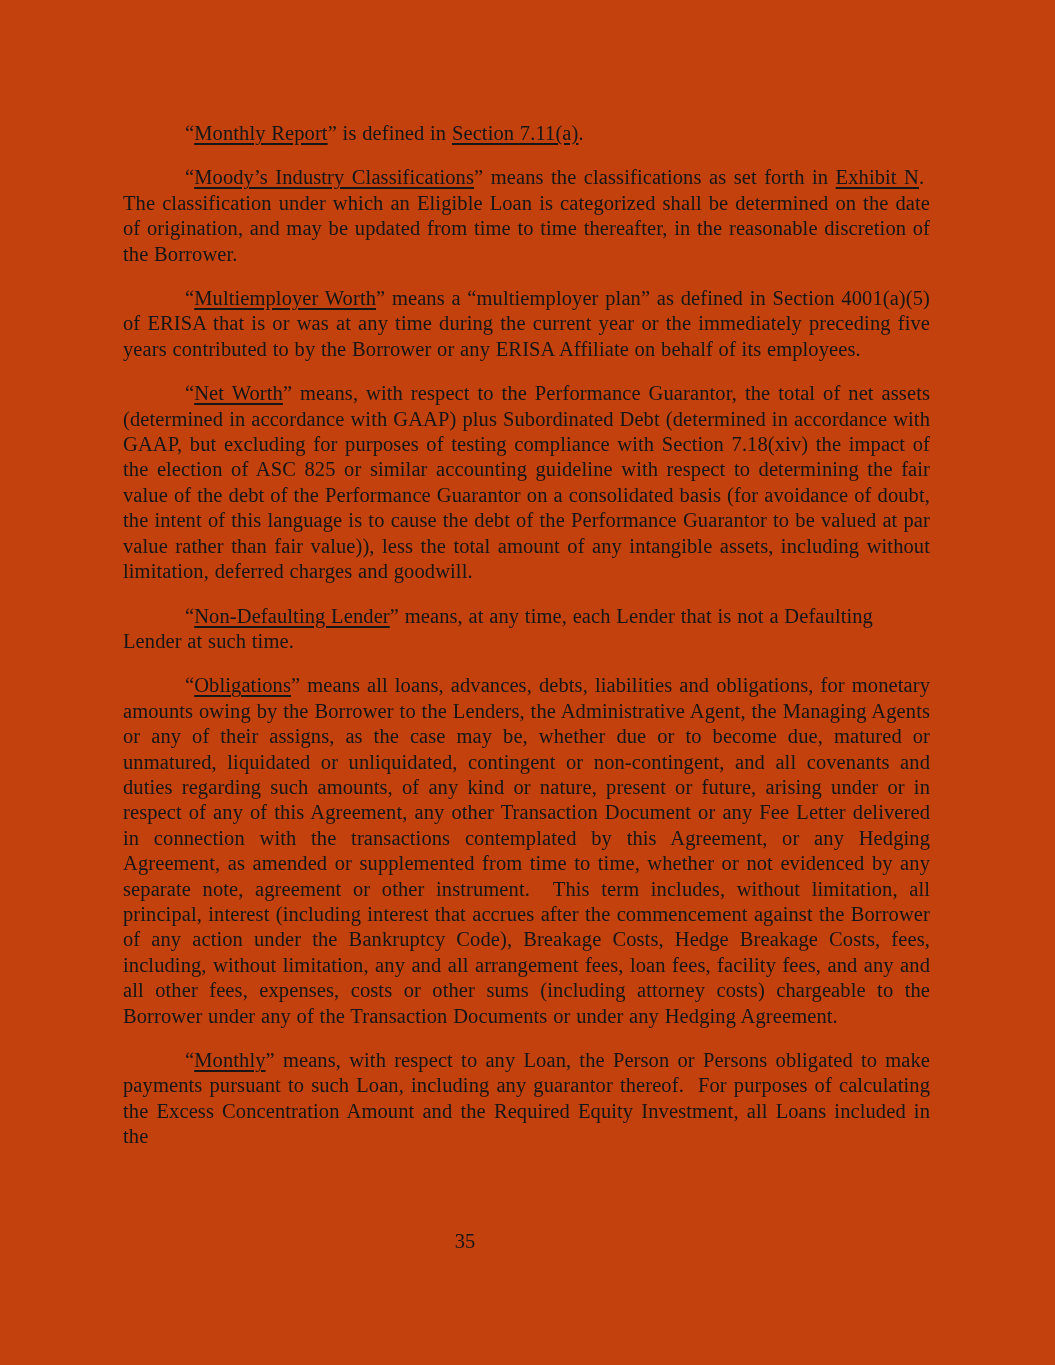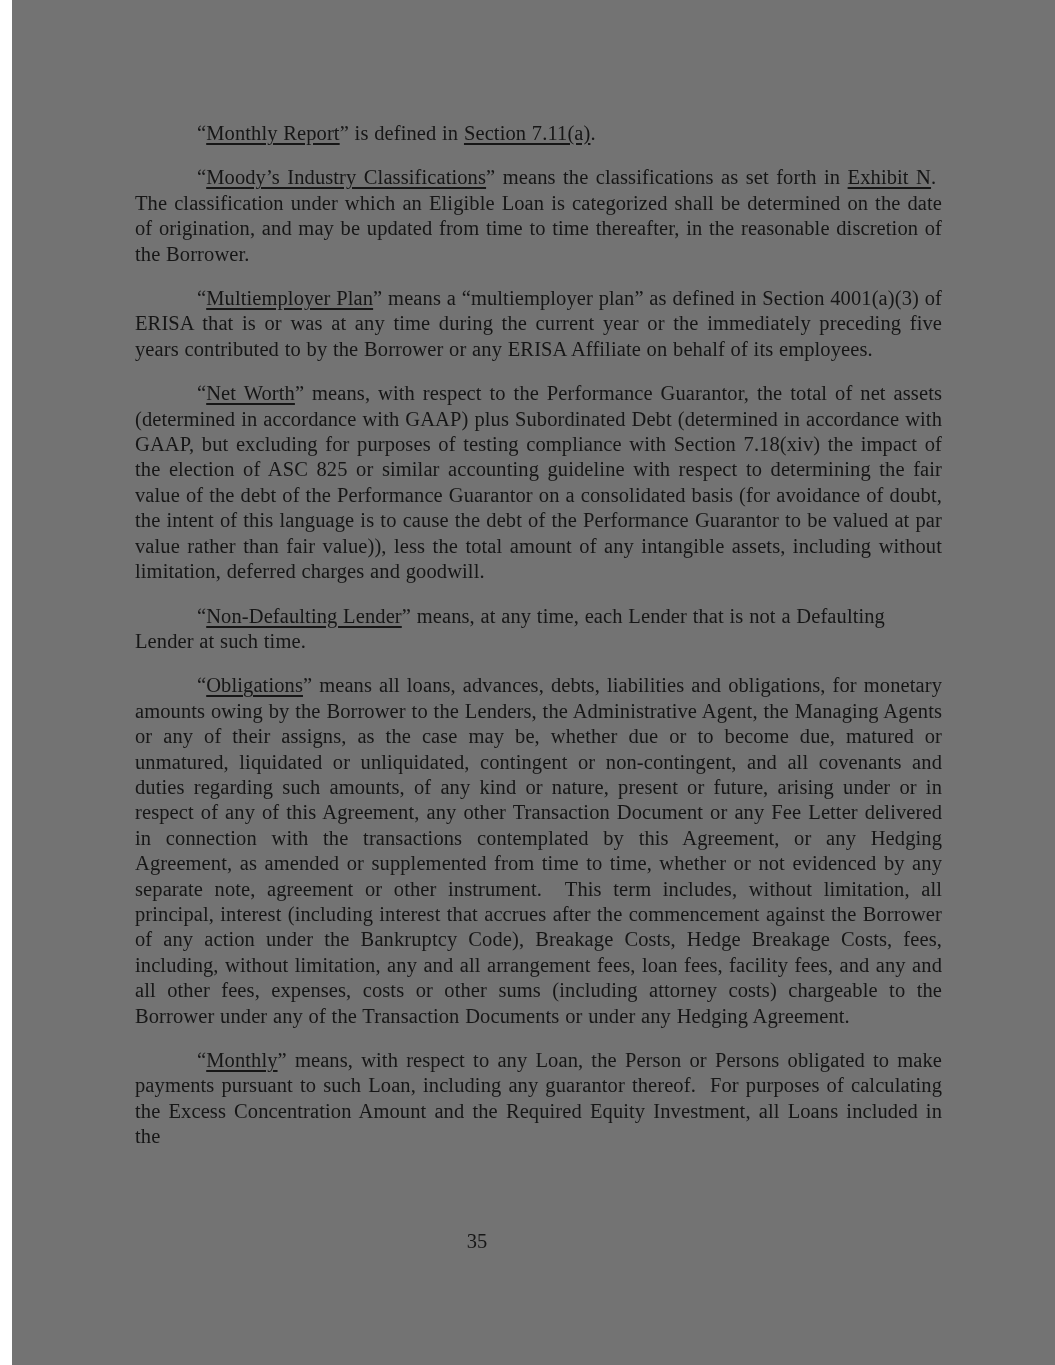--- a/index.html
+++ b/index.html
@@ -10,23 +10,22 @@
   body {
     width: 1055px;
     height: 1365px;
     position: relative;
     font-family: "Liberation Serif", "DejaVu Serif", serif;
     color: #161616;
   }
   .page {
     position: absolute;
     inset: 0;
-    background: #737373;
+    background: #c2410c;
     overflow: hidden;
-    margin-left: 12px;
   }
   .content {
     position: absolute;
     left: 123px;
     top: 121px;
     width: 807px;
   }
   p.para {
     margin: 0 0 19px 0;
     font-size: 20.5px;
@@ -58,21 +57,21 @@
 <body>
 
 <div class="page">
   <div class="content">
 
     <p class="para"><span>“</span><span class="u">Monthly Report</span><span>” is defined in </span><span class="u">Section 7.11(a)</span><span>.</span></p>
 
 
     <p class="para"><span>“</span><span class="u">Moody’s Industry Classifications</span><span>” means the classifications as set forth in </span><span class="u">Exhibit N</span><span>.&nbsp; The classification under which an Eligible Loan is categorized shall be determined on the date of origination, and may be updated from time to time thereafter, in the reasonable discretion of the Borrower.</span></p>
 
-    <p class="para"><span>“</span><span class="u">Multiemployer Plan</span><span>” means a “multiemployer plan” as defined in Section 4001(a)(3) of ERISA that is or was at any time during the current year or the immediately preceding five years contributed to by the Borrower or any ERISA Affiliate on behalf of its employees.</span></p>
+    <p class="para"><span>“</span><span class="u">Multiemployer Worth</span><span>” means a “multiemployer plan” as defined in Section 4001(a)(5) of ERISA that is or was at any time during the current year or the immediately preceding five years contributed to by the Borrower or any ERISA Affiliate on behalf of its employees.</span></p>
 
     <p class="para"><span>“</span><span class="u">Net Worth</span><span>” means, with respect to the Performance Guarantor, the total of net assets (determined in accordance with GAAP) plus Subordinated Debt (determined in accordance with GAAP, but excluding for purposes of testing compliance with Section 7.18(xiv) the impact of the election of ASC 825 or similar accounting guideline with respect to determining the fair value of the debt of the Performance Guarantor on a consolidated basis (for avoidance of doubt, the intent of this language is to cause the debt of the Performance Guarantor to be valued at par value rather than fair value)), less the total amount of any intangible assets, including without limitation, deferred charges and goodwill.</span></p>
 
     <p class="para align-left"><span>“</span><span class="u">Non-Defaulting Lender</span><span>” means, at any time, each Lender that is not a Defaulting Lender at such time.</span></p>
 
 
     <p class="para"><span>“</span><span class="u">Obligations</span><span>” means all loans, advances, debts, liabilities and obligations, for monetary amounts owing by the Borrower to the Lenders, the Administrative Agent, the Managing Agents or any of their assigns, as the case may be, whether due or to become due, matured or unmatured, liquidated or unliquidated, contingent or non-contingent, and all covenants and duties regarding such amounts, of any kind or nature, present or future, arising under or in respect of any of this Agreement, any other Transaction Document or any Fee Letter delivered in connection with the transactions contemplated by this Agreement, or any Hedging Agreement, as amended or supplemented from time to time, whether or not evidenced by any separate note, agreement or other instrument.&nbsp; This term includes, without limitation, all principal, interest (including interest that accrues after the commencement against the Borrower of any action under the Bankruptcy Code), Breakage Costs, Hedge Breakage Costs, fees, including, without limitation, any and all arrangement fees, loan fees, facility fees, and any and all other fees, expenses, costs or other sums (including attorney costs) chargeable to the Borrower under any of the Transaction Documents or under any Hedging Agreement.</span></p>
 
     <p class="para"><span>“</span><span class="u">Monthly</span><span>” means, with respect to any Loan, the Person or Persons obligated to make payments pursuant to such Loan, including any guarantor thereof.&nbsp; For purposes of calculating the Excess Concentration Amount and the Required Equity Investment, all Loans included in the</span></p>
 

